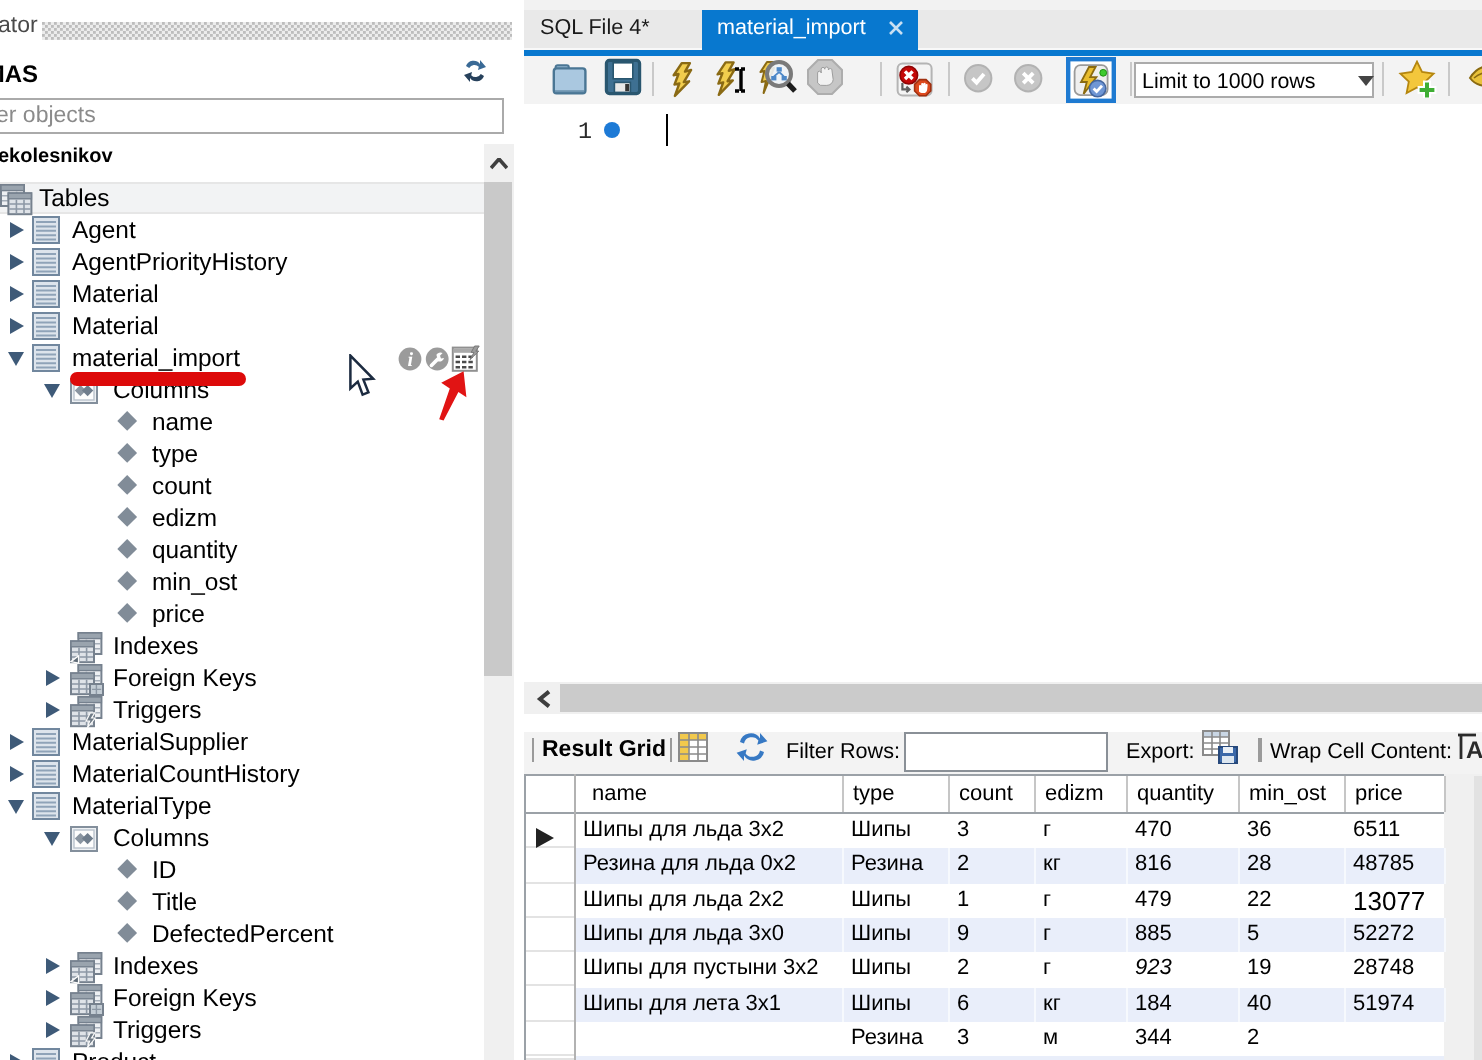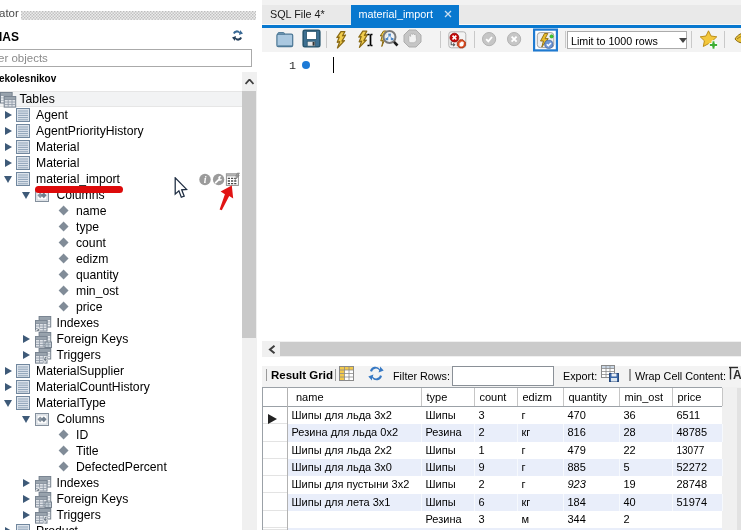--- a/index.html
+++ b/index.html
@@ -474,21 +474,21 @@
 <div class="abs" style="left:672px;top:424.3px;width:1px;height:17.3px;background:#f6f9fd;"></div>
 <div class="abs" style="left:722px;top:424.3px;width:1px;height:17.3px;background:#f6f9fd;"></div>
 <div class="abs" style="left:288px;top:441.6px;width:434px;height:17.3px;background:#ffffff;"></div>
 <div class="abs" style="left:263px;top:441.6px;width:24px;height:17.3px;background:#fff;border-bottom:1px solid #e3e3e3;box-sizing:border-box;"></div>
 <div class="abs nw" style="left:291.5px;top:441.6px;height:17.3px;line-height:17.3px;font-size:11px;">Шипы для льда 2х2</div>
 <div class="abs nw" style="left:425.5px;top:441.6px;height:17.3px;line-height:17.3px;font-size:11px;">Шипы</div>
 <div class="abs nw" style="left:478.5px;top:441.6px;height:17.3px;line-height:17.3px;font-size:11px;">1</div>
 <div class="abs nw" style="left:521.5px;top:441.6px;height:17.3px;line-height:17.3px;font-size:11px;">г</div>
 <div class="abs nw" style="left:567.5px;top:441.6px;height:17.3px;line-height:17.3px;font-size:11px;">479</div>
 <div class="abs nw" style="left:623.5px;top:441.6px;height:17.3px;line-height:17.3px;font-size:11px;">22</div>
-<div class="abs nw" style="left:676.5px;top:441.6px;height:17.3px;line-height:17.3px;font-size:10px;">13077</div>
+<div class="abs nw" style="left:676.5px;top:441.6px;height:17.3px;line-height:17.3px;font-size:13px;">13077</div>
 <div class="abs" style="left:288px;top:458.9px;width:434px;height:17.3px;background:#e9eefa;"></div>
 <div class="abs" style="left:263px;top:458.9px;width:24px;height:17.3px;background:#fff;border-bottom:1px solid #e3e3e3;box-sizing:border-box;"></div>
 <div class="abs nw" style="left:291.5px;top:458.9px;height:17.3px;line-height:17.3px;font-size:11px;">Шипы для льда 3х0</div>
 <div class="abs nw" style="left:425.5px;top:458.9px;height:17.3px;line-height:17.3px;font-size:11px;">Шипы</div>
 <div class="abs nw" style="left:478.5px;top:458.9px;height:17.3px;line-height:17.3px;font-size:11px;">9</div>
 <div class="abs nw" style="left:521.5px;top:458.9px;height:17.3px;line-height:17.3px;font-size:11px;">г</div>
 <div class="abs nw" style="left:567.5px;top:458.9px;height:17.3px;line-height:17.3px;font-size:11px;">885</div>
 <div class="abs nw" style="left:623.5px;top:458.9px;height:17.3px;line-height:17.3px;font-size:11px;">5</div>
 <div class="abs nw" style="left:676.5px;top:458.9px;height:17.3px;line-height:17.3px;font-size:11px;">52272</div>
 <div class="abs" style="left:421px;top:458.9px;width:1px;height:17.3px;background:#f6f9fd;"></div>

